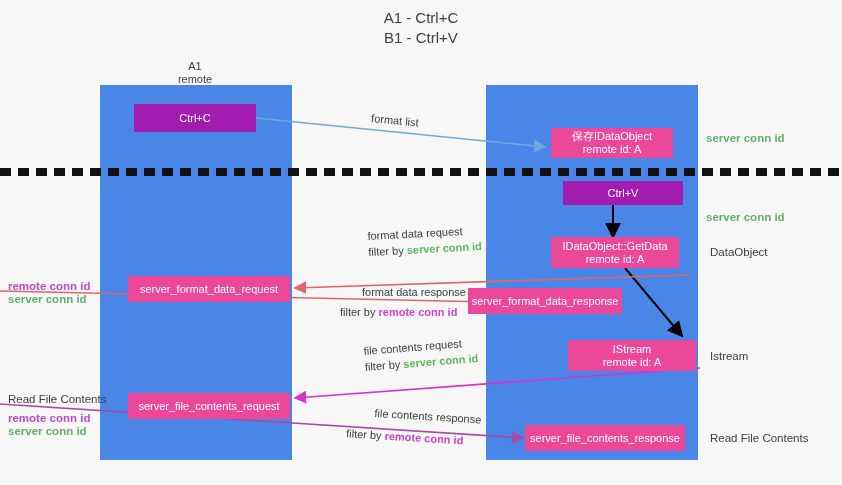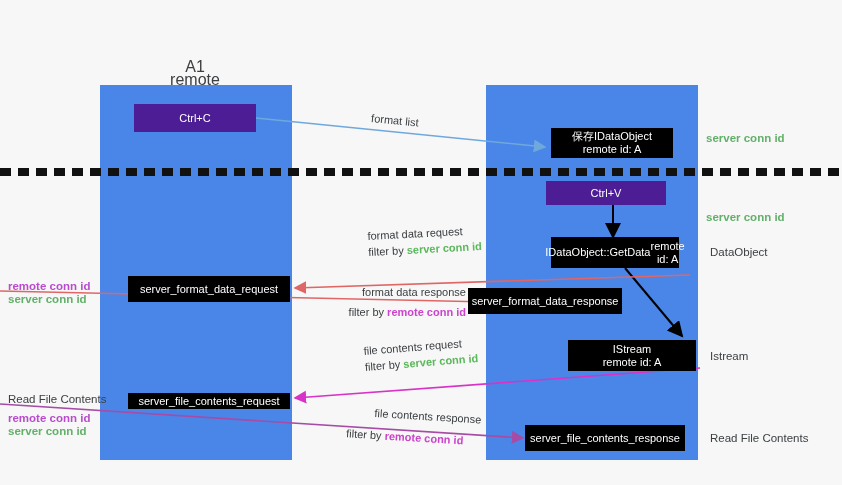--- a/index.html
+++ b/index.html
@@ -13,37 +13,37 @@
   .abs{position:absolute;}
 
   
   .title{
     left:0;top:8px;width:842px;text-align:center;
     font-size:15px;color:#3c4043;line-height:20px;
   }
 
   
   .lane-head{
-    text-align:center;font-size:16px;color:#3c4043;line-height:13px;
+    text-align:center;font-size:11px;color:#3c4043;line-height:13px;
   }
   .lane-head .l1{display:block;}
   .lane-head .l2{display:block;}
   .lane{
     background:#4a86e8;
   }
 
   
   .box{
     display:flex;align-items:center;justify-content:center;
     text-align:center;color:#ffffff;font-size:11px;line-height:13px;
     box-sizing:border-box;padding:2px 4px;
   }
   .box.green{background:#6aa84f;background:#6fb15a;}
-  .box.green{background:#4c1d95;}
-  .box.orange{background:#000000;}
+  .box.green{background:#a21caf;}
+  .box.orange{background:#ec4899;}
   .box .ln{display:block;}
 
   
   .side-label{font-size:11.5px;color:#3c4043;line-height:15px;}
   .green-t{color:#63b06a;font-weight:bold;}
   .purple-t{color:#b84ccc;font-weight:bold;}
   .plain-t{color:#3c4043;}
 
   
   .ann{
@@ -52,20 +52,24 @@
   .ann .hl-green{color:#5cb85c;font-weight:bold;}
   .ann .hl-purple{color:#cc44cc;font-weight:bold;}
 
   svg.layer{position:absolute;left:0;top:0;width:842px;height:485px;overflow:visible;pointer-events:none;}
 </style>
 </head>
 <body>
 
 <div id="stage">
 
+  <div class="abs title">
+    <div>A1 - Ctrl+C</div>
+    <div>B1 - Ctrl+V</div>
+  </div>
 
   <div class="abs lane-head" style="left:135px;top:60px;width:120px;">
     <span class="l1">A1</span>
     <span class="l2">remote</span>
   </div>
 
   <div class="abs lane" style="left:100px;top:85px;width:192px;height:375px;"></div>
   <div class="abs lane" style="left:486px;top:85px;width:212px;height:375px;"></div>
 
   <svg class="layer">
@@ -106,34 +110,34 @@
        background:repeating-linear-gradient(to right,#111 0 11px,transparent 11px 18px);"></div>
 
   <div class="abs box green" style="left:134px;top:104px;width:122px;height:28px;">
     <span class="ln">Ctrl+C</span>
   </div>
 
   <div class="abs box orange" style="left:128px;top:276px;width:162px;height:26px;">
     <span class="ln">server_format_data_request</span>
   </div>
 
-  <div class="abs box orange" style="left:128px;top:393px;width:162px;height:16px;">
+  <div class="abs box orange" style="left:128px;top:393px;width:162px;height:26px;">
     <span class="ln">server_file_contents_request</span>
   </div>
 
   <div class="abs box orange" style="left:551px;top:128px;width:122px;height:30px;flex-direction:column;">
     <span class="ln">保存IDataObject</span>
     <span class="ln">remote id: A</span>
   </div>
 
-  <div class="abs box green" style="left:546px;top:181px;width:120px;height:24px;">
+  <div class="abs box green" style="left:563px;top:181px;width:120px;height:24px;">
     <span class="ln">Ctrl+V</span>
   </div>
 
-  <div class="abs box orange" style="left:551px;top:237px;width:128px;height:31px;">
+  <div class="abs box orange" style="left:551px;top:237px;width:128px;height:31px;flex-direction:column;">
     <span class="ln">IDataObject::GetData</span>
     <span class="ln">remote id: A</span>
   </div>
 
   <div class="abs box orange" style="left:468px;top:288px;width:154px;height:26px;">
     <span class="ln">server_format_data_response</span>
   </div>
 
   <div class="abs box orange" style="left:568px;top:340px;width:128px;height:31px;flex-direction:column;">
     <span class="ln">IStream</span>
@@ -165,21 +169,21 @@
     <div>format list</div>
   </div>
 
   <div class="abs ann" style="left:367px;top:228px;transform:rotate(-3deg);transform-origin:left top;">
     <div>format data request</div>
     <div>
       <span>filter by </span><span class="hl-green">server conn id</span>
     </div>
   </div>
 
-  <div class="abs ann" style="left:362px;top:284px;transform:rotate(0deg);transform-origin:left top;text-align:right;">
+  <div class="abs ann" style="left:362px;top:284px;transform:rotate(0deg);transform-origin:left top;">
     <div>format data response</div>
     <div style="margin-left:-22px;margin-top:4px;">
       <span>filter by </span><span class="hl-purple">remote conn id</span>
     </div>
   </div>
 
   <div class="abs ann" style="left:363px;top:343px;transform:rotate(-4.5deg);transform-origin:left top;">
     <div>file contents request</div>
     <div>
       <span>filter by </span><span class="hl-green">server conn id</span>

